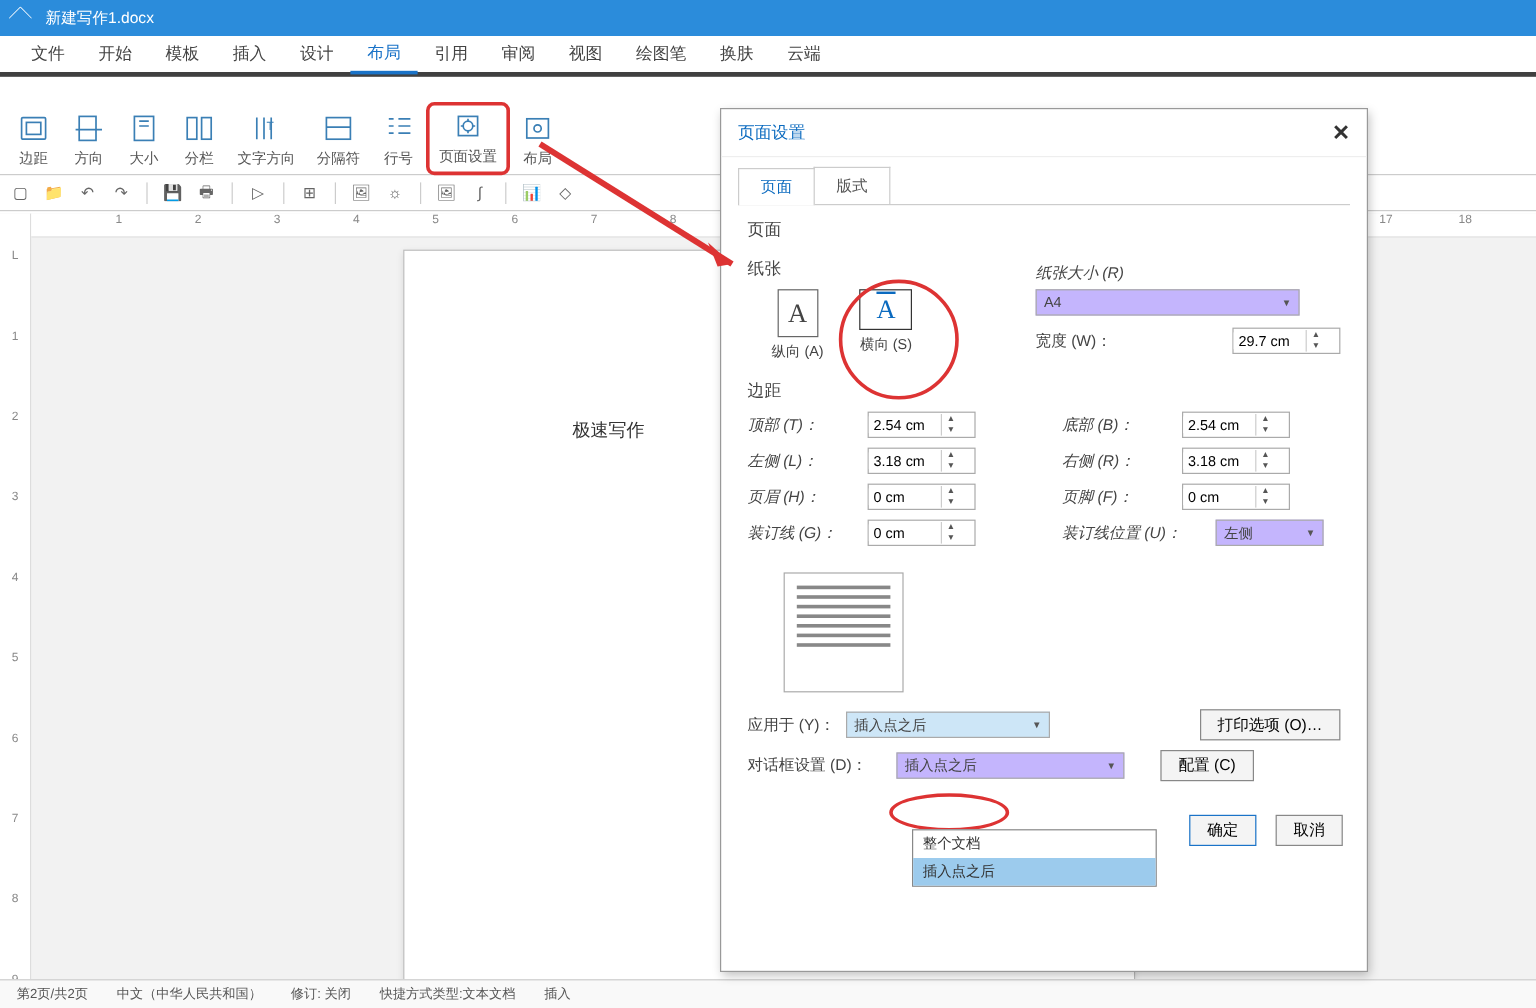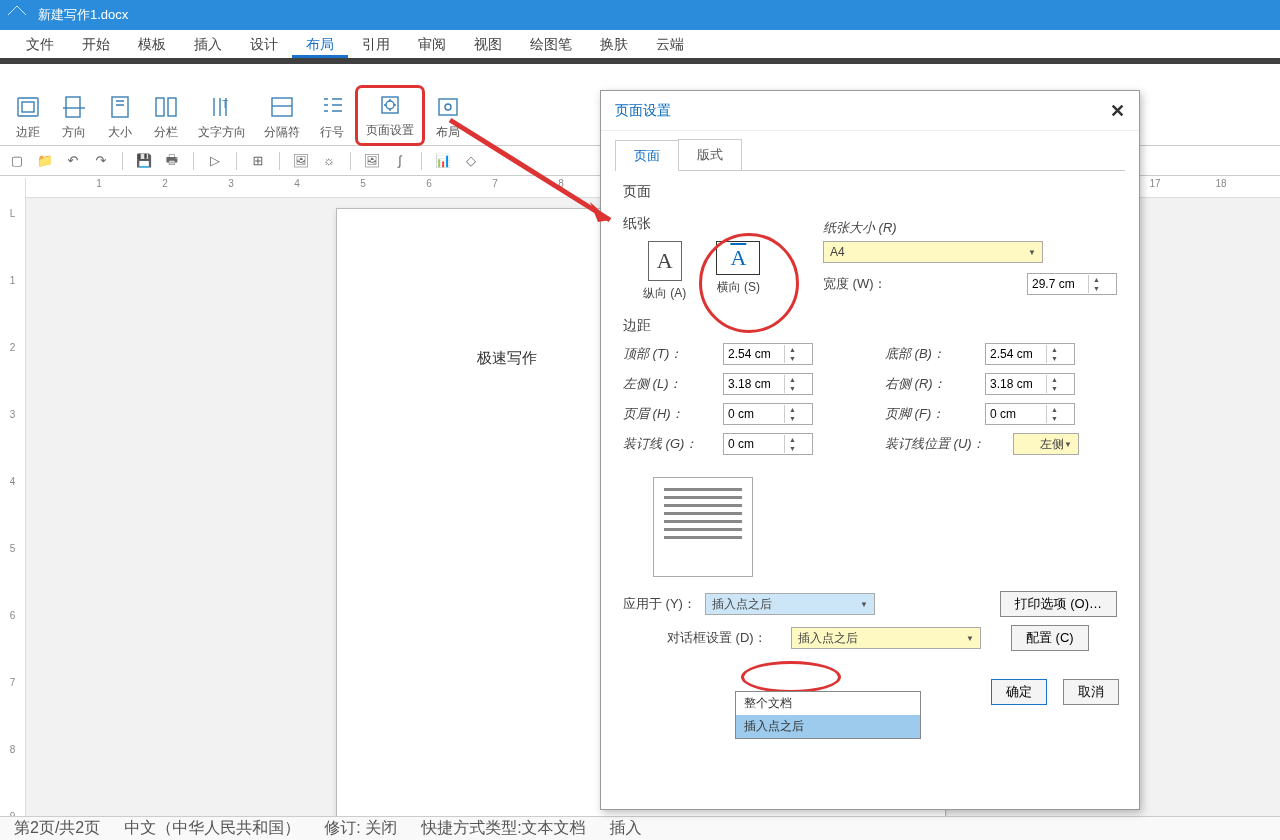--- a/index.html
+++ b/index.html
@@ -2,74 +2,74 @@
 <html><head>
 <meta charset="utf-8">
 <style>
 * { margin:0; padding:0; box-sizing:border-box; font-family:"Microsoft YaHei","SimSun",sans-serif; }
 body { width:1280px; height:840px; background:#fff; overflow:hidden; font-size:13px; color:#333; position:relative; }
 
 .titlebar { height:30px; background:#2b8cdb; color:#fff; display:flex; align-items:center; padding-left:10px; gap:12px; }
 .titlebar .icon { width:14px; height:14px; border:1.5px solid #fff; border-radius:1px; border-bottom:none; border-right:none; transform:rotate(45deg); margin-right:2px;}
 .titlebar .fname { font-size:13px; }
 
-.menubar { height:34px; border-bottom:6px solid #404040; display:flex; padding-left:12px; gap:0; }
+.menubar { height:34px; border-bottom:4px solid #404040; display:flex; align-items:center; padding-left:12px; gap:0; }
 .menubar .m { padding:6px 14px; font-size:14px; color:#444; cursor:pointer; }
 .menubar .m.active { color:#1a73c8; border-bottom:3px solid #1a73c8; }
 
 .ribbon { height:82px; border-bottom:1px solid #ccc; display:flex; align-items:flex-end; padding:4px 8px 2px; gap:6px; }
 .rb { display:flex; flex-direction:column; align-items:center; gap:4px; padding:2px 6px; font-size:12px; color:#555; cursor:pointer; }
 .rb.red { outline:3px solid #d33; border-radius:4px; padding:4px 8px; }
 .rb .ico { width:28px; height:26px; display:flex; align-items:center; justify-content:center; }
 .rb svg { stroke:#3a7fb5; fill:none; stroke-width:1.4; }
 
 .qbar { height:30px; border-bottom:1px solid #ccc; display:flex; align-items:center; padding-left:8px; gap:10px; }
 .qbar .q { width:18px; height:18px; display:flex; align-items:center; justify-content:center; color:#666; cursor:pointer; }
 .qbar .sep { width:1px; height:18px; background:#ccc; margin:0 2px;}
 
 .docarea { position:absolute; top:178px; left:0; right:0; bottom:24px; background:#f2f2f2; display:flex; }
 .vruler { width:26px; background:#fff; border-right:1px solid #ddd; padding-top:30px; font-size:10px; color:#888; display:flex; flex-direction:column; gap:56px; align-items:center;}
 .hruler { position:absolute; top:0; left:26px; right:0; height:20px; background:#fff; border-bottom:1px solid #ddd; display:flex; font-size:10px; color:#888; padding-left:40px;}
 .hruler span { width:66px; text-align:center; }
 .page { margin:30px 0 0 310px; width:610px; height:760px; background:#fff; border:1px solid #bbb; box-shadow:0 2px 6px rgba(0,0,0,0.1); padding-top:140px; text-align:left; padding-left:140px; font-size:15px; color:#333; }
 
-.statusbar { position:absolute; bottom:0; left:0; right:0; height:24px; border-top:1px solid #ccc; display:flex; align-items:center; padding:0 14px; gap:24px; font-size:16px; color:#555; background:#f9f9f9;}
+.statusbar { position:absolute; bottom:0; left:0; right:0; height:24px; border-top:1px solid #ccc; display:flex; align-items:center; padding:0 14px; gap:24px; font-size:11px; color:#555; background:#f9f9f9;}
 
 
 .dlg { position:absolute; top:90px; left:600px; width:540px; height:720px; background:#fff; border:1px solid #999; box-shadow:2px 3px 8px rgba(0,0,0,0.25); }
 .dlg-head { height:40px; display:flex; align-items:center; justify-content:space-between; padding:0 14px; font-size:14px; color:#0a6abf; border-bottom:1px solid #eee;}
 .dlg-close { font-size:18px; color:#333; cursor:pointer; font-weight:bold;}
 .dlg-tabs { display:flex; margin:8px 14px 0; border-bottom:1px solid #ccc; }
 .dlg-tabs .t { padding:6px 18px; border:1px solid #ccc; border-bottom:none; font-size:13px; color:#555; cursor:pointer; margin-right:-1px;}
 .dlg-tabs .t.active { color:#0a6abf; background:#fff; position:relative; top:1px;}
 .dlg-body { padding:12px 22px; font-size:13px; color:#444; }
 .sect { margin-bottom:14px; }
 .sect-t { font-size:14px; margin-bottom:8px; }
 .row { display:flex; align-items:center; gap:10px; margin-bottom:8px;}
 .lbl { width:90px;font-style:italic; }
 .lblS { width:72px; }
 .spin { display:flex; align-items:center; border:1px solid #aaa; height:22px; width:90px; background:#fff; }
 .spin input { border:none; width:60px; padding:0 4px; font-size:12px; outline:none;}
 .spin .ar { width:16px; display:flex; flex-direction:column; font-size:7px; color:#555; border-left:1px solid #ccc;}
 .spin .ar span { height:9px; text-align:center; line-height:9px; cursor:pointer;}
-.sel { border:1px solid #aaa; height:22px; background:#fef9c3; display:flex; align-items:center; justify-content:space-between; padding:0 6px; font-size:12px; cursor:pointer;}
+.sel { border:1px solid #aaa; height:22px; background:#c4b5fd; display:flex; align-items:center; justify-content:space-between; padding:0 6px; font-size:12px; cursor:pointer;}
 .sel .dd { font-size:8px; color:#555;}
 .orient { display:flex; gap:30px; margin-top:6px; margin-left:20px;}
 .o { display:flex; flex-direction:column; align-items:center; gap:4px; font-size:12px; cursor:pointer;}
 .o .box { width:34px; height:40px; border:1.6px solid #666; display:flex; align-items:center; justify-content:center; font-family:serif; font-size:22px;}
 .o.land .box { width:44px; height:34px; color:#0a6abf; border-color:#333;}
 .redcir { border:3.5px solid #d33; border-radius:50%; }
 .cir1 { position:absolute; top:142px; left:98px; width:100px; height:100px; }
 .dlg .cir2 { position:absolute; bottom:116px; left:140px; width:100px; height:32px; border-radius:50%;}
 .btn { border:1px solid #888; background:#f4f4f4; padding:3px 14px; font-size:13px; cursor:pointer;}
 .dlg-foot { display:flex; justify-content:flex-end; gap:16px; padding:8px 20px; }
 .mar2col { display:grid; grid-template-columns:1fr 1fr; column-gap:30px;}
 .preview { width:100px; height:100px; border:1px solid #aaa; margin:6px 0 6px 30px; padding:10px; display:flex; flex-direction:column; gap:5px;}
 .preview div { height:3px; background:#888;}
-.dropdown { position:absolute; bottom:70px; left:134px; width:186px; border:1px solid #888; background:#fff; font-size:12px; z-index:5;}
+.dropdown { position:absolute; bottom:70px; left:159px; width:204px; border:1px solid #888; background:#fff; font-size:12px; z-index:5;}
 .dropdown div { padding:3px 8px; cursor:pointer;}
 .dropdown .hi { background:#9ccbed;}
 .arrow { position:absolute; stroke:#d33; stroke-width:4; fill:#d33; }
 </style>
 </head>
 <body>
 
 <div class="titlebar">
   <span class="icon"></span>
   <span class="fname">新建写作1.docx</span>
@@ -249,21 +249,21 @@
     <span class="dlg-close">✕</span>
   </div>
   <div class="dlg-tabs">
     <div class="t active">页面</div>
     <div class="t">版式</div>
   </div>
   <div class="dlg-body">
     <div class="sect">
         <div class="sect-t">页面</div>
       </div>
-    <div class="sect" style="display:flex; ">
+    <div class="sect" style="display:flex; gap:40px;">
       <div style="flex:0 0 200px;">
         <div class="sect-t">纸张</div>
         <div class="orient">
           <div class="o">
             <span class="box">A</span>
             <span>纵向 (A)</span>
           </div>
           <div class="o land">
             <span class="box" style="text-decoration:overline;">A</span>
             <span>横向 (S)</span>
@@ -357,21 +357,21 @@
             <span class="spin">
               <input value="0 cm" style="">
               <span class="ar">
                 <span>▲</span>
                 <span>▼</span>
               </span>
             </span>
           </div>
         <div class="row">
             <span class="lbl" style="width:118px;">装订线位置 (U)：</span>
-            <span class="sel" style="width:66px;justify-content:flex-end;">
+            <span class="sel" style="width:90px;">
               <span>左侧</span>
               <span class="dd">▼</span>
             </span>
           </div>
       </div>
     </div>
 
     <div class="sect">
       <div class="preview">
         <div></div>
@@ -388,21 +388,21 @@
       <div style="display:flex; align-items:center; gap:9px;">
         <span>应用于 (Y)：</span>
         <span class="sel" style="width:170px; background:#cde6f7;">
             <span>插入点之后</span>
             <span class="dd">▼</span>
           </span>
       </div>
       <button class="btn">打印选项 (O)…</button>
     </div>
     <div class="row">
-      <span style="width:114px;margin-left:44px;">对话框设置 (D)：</span>
+      <span style="width:114px;">对话框设置 (D)：</span>
       <span class="sel" style="width:190px;">
           <span>插入点之后</span>
           <span class="dd">▼</span>
         </span>
       <button class="btn" style="margin-left:20px;">配置 (C)</button>
     </div>
   </div>
   <div class="dlg-foot">
     <button class="btn" style="border-color:#1a73c8;">确定</button>
     <button class="btn">取消</button>

